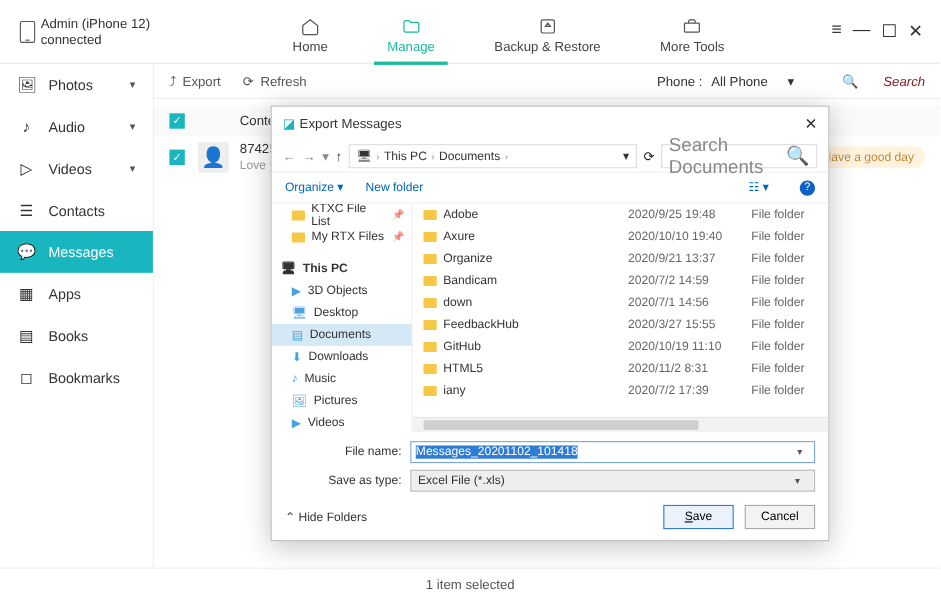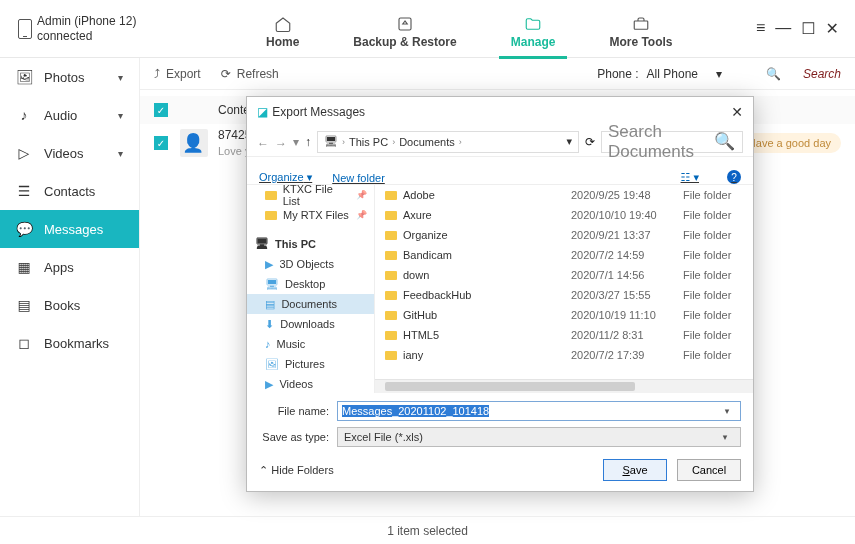--- a/index.html
+++ b/index.html
@@ -4,21 +4,21 @@
 <style>
 * { box-sizing: border-box; margin: 0; padding: 0; font-family: -apple-system, "Segoe UI", Arial, sans-serif; }
 body { width: 855px; height: 544px; background: #fff; overflow: hidden; font-size: 12px; color: #333; position: relative; }
 
 
 .header { display: flex; align-items: center; height: 58px; border-bottom: 1px solid #e8e8e8; }
 .device { display: flex; align-items: center; gap: 5px; padding-left: 18px; width: 200px; }
 .phone-ico { width: 14px; height: 20px; border: 1.5px solid #555; border-radius: 2px; position: relative; }
 .phone-ico::after { content:""; position:absolute; bottom:1px; left:50%; transform:translateX(-50%); width:4px; height:1px; background:#555; }
 .device-text { line-height: 1.2; }
-.navtabs { display: flex; gap: 42px; margin-left: 60px; font-weight: bold; }
+.navtabs { display: flex; gap: 42px; margin-left: 60px; }
 .navtab { display: flex; flex-direction: column; align-items: center; gap: 2px; padding: 6px 6px 0; cursor: pointer; color: #444; position: relative; }
 .navtab.active { color: #1abc9c; }
 .navtab.active::after { content:""; position:absolute; bottom:-10px; left:-6px; right:-6px; height:3px; background:#1abc9c; }
 .nav-ico { width: 22px; height: 18px; }
 .win-ctrl { margin-left:auto; display:flex; gap:10px; padding-right:16px; font-size:16px; color:#333; }
 .win-ctrl span { cursor:pointer; }
 
 
 .sidebar { position:absolute; top:58px; left:0; width:140px; bottom:28px; border-right:1px solid #eee; }
 .sb-item { display:flex; align-items:center; gap:12px; height:38px; padding:0 16px; cursor:pointer; font-size:13px; }
@@ -45,21 +45,21 @@
 
 .dialog { position:absolute; left:246px; top:96px; width:508px; height:396px; background:#fff; border:1px solid #bbb; box-shadow:0 4px 24px rgba(0,0,0,.25); display:flex; flex-direction:column; }
 .dlg-title { height:30px; display:flex; align-items:center; padding:0 10px; font-size:12px; }
 .dlg-title .x { margin-left:auto; cursor:pointer; font-size:14px; }
 .dlg-nav { height:30px; display:flex; align-items:center; gap:6px; padding:0 10px; border-bottom:1px solid #eee; }
 .dlg-nav .arrow { color:#888; cursor:not-allowed; }
 .dlg-nav .arrow.on { color:#222; cursor:pointer; }
 .crumb { flex:1; display:flex; align-items:center; gap:4px; border:1px solid #ddd; height:22px; padding:0 6px; font-size:11px; }
 .crumb .sep { color:#888; font-size:9px; }
 .dlg-search { width:142px; height:22px; border:1px solid #ddd; display:flex; align-items:center; padding:0 6px; color:#888; font-size:17px; gap:4px; }
-.dlg-tools { height:28px; display:flex; align-items:flex-end; gap:20px; padding:0 12px; border-bottom:1px solid #eee; font-size:11px;text-decoration:underline; }
+.dlg-tools { height:28px; display:flex; align-items:center; gap:20px; padding:0 12px; border-bottom:1px solid #eee; font-size:11px; }
 .organize { color:#0066b8; cursor:pointer; }
 .newf { color:#0066b8; cursor:pointer; }
 .dlg-tools .viewico { margin-left:auto; color:#0066b8; }
 .help-ico { width:14px; height:14px; border-radius:50%; background:#0b62c4; color:#fff; font-size:10px; display:flex; align-items:center; justify-content:center; margin-left:8px; }
 .dlg-body { flex:1; display:flex; overflow:hidden; }
 .tree { width:128px; border-right:1px solid #eee; overflow-y:auto; font-size:11px; }
 .tree-item { display:flex; align-items:center; gap:6px; height:20px; padding:0 6px 0 18px; cursor:pointer; }
 .tree-item.pin::after { content:"📌"; margin-left:auto; font-size:9px; opacity:.6; }
 .tree-item.sel { background:#d5e8f5; }
 .tree-head { padding:4px 8px; font-weight:600; display:flex; gap:6px; align-items:center; }
@@ -70,21 +70,21 @@
 .col-d { width:112px; }
 .col-t { width:70px; }
 .file-list { flex:1; overflow-y:auto; }
 .file-row { display:flex; height:20px; align-items:center; font-size:11px; padding-left:10px; }
 .file-row .fold-ico { margin-right:6px; }
 .file-row .fn { flex:1; }
 .file-row .fd { width:112px; color:#666; }
 .file-row .ft { width:70px; color:#666; }
 .scroll-h { height:14px; background:#f2f2f2; border-top:1px solid #e4e4e4; position:relative; }
 .scroll-h::before { content:""; position:absolute; left:10px; top:2px; width:250px; height:9px; background:#cfcfcf; border-radius:2px; }
-.dlg-fields { padding:8px 12px 0; }
+.dlg-fields { padding:8px 12px 0;margin-left:36px; }
 .field { display:flex; align-items:center; gap:8px; margin-bottom:6px; }
 .field label { width:70px; text-align:right; font-size:11px; }
 .field .inp { flex:1; height:20px; border:1px solid #7aa7d8; background:#fff; font-size:11px; padding:0 4px; display:flex; align-items:center; }
 .field .inp.sel-highlight { background:#fff; }
 .field .inp span.selected { background:#2e7cd6; color:#fff; }
 .field .combo { flex:1; height:20px; border:1px solid #bbb; background:#eee; font-size:11px; padding:0 6px; display:flex; align-items:center; }
 .field .drop { width:18px; text-align:center; color:#555; font-size:9px; }
 .dlg-footer { display:flex; align-items:center; padding:6px 12px 10px; gap:10px; }
 .hidefolders { font-size:11px; cursor:pointer; }
 .dlg-footer .spacer { flex:1; }
@@ -107,32 +107,32 @@
       <div>connected</div>
     </div>
   </div>
   <div class="navtabs">
     <div class="navtab">
       <svg class="nav-ico" viewBox="0 0 24 24" fill="none" stroke="#555" stroke-width="1.5">
           <path d="M3 11l9-7 9 7v9a2 2 0 0 1-2 2H5a2 2 0 0 1-2-2z"></path>
         </svg>
       <span>Home</span>
     </div>
+    <div class="navtab active">
+      <svg class="nav-ico" viewBox="0 0 24 24" fill="none" stroke="#1abc9c" stroke-width="1.5">
+          <path d="M3 7a2 2 0 0 1 2-2h4l2 2h8a2 2 0 0 1 2 2v8a2 2 0 0 1-2 2H5a2 2 0 0 1-2-2z"></path>
+        </svg>
+      <span>Manage</span>
+    </div>
     <div class="navtab">
       <svg class="nav-ico" viewBox="0 0 24 24" fill="none" stroke="#555" stroke-width="1.5">
           <rect x="4" y="4" width="16" height="16" rx="2"></rect>
           <path d="M12 8l-3 4h6z"></path>
         </svg>
       <span>Backup &amp; Restore</span>
-    </div>
-    <div class="navtab active">
-      <svg class="nav-ico" viewBox="0 0 24 24" fill="none" stroke="#1abc9c" stroke-width="1.5">
-          <path d="M3 7a2 2 0 0 1 2-2h4l2 2h8a2 2 0 0 1 2 2v8a2 2 0 0 1-2 2H5a2 2 0 0 1-2-2z"></path>
-        </svg>
-      <span>Manage</span>
     </div>
     <div class="navtab">
       <svg class="nav-ico" viewBox="0 0 24 24" fill="none" stroke="#555" stroke-width="1.5">
           <rect x="3" y="8" width="18" height="11" rx="1"></rect>
           <path d="M8 8V6a2 2 0 0 1 2-2h4a2 2 0 0 1 2 2v2"></path>
         </svg>
       <span>More Tools</span>
     </div>
   </div>
   <div class="win-ctrl">

